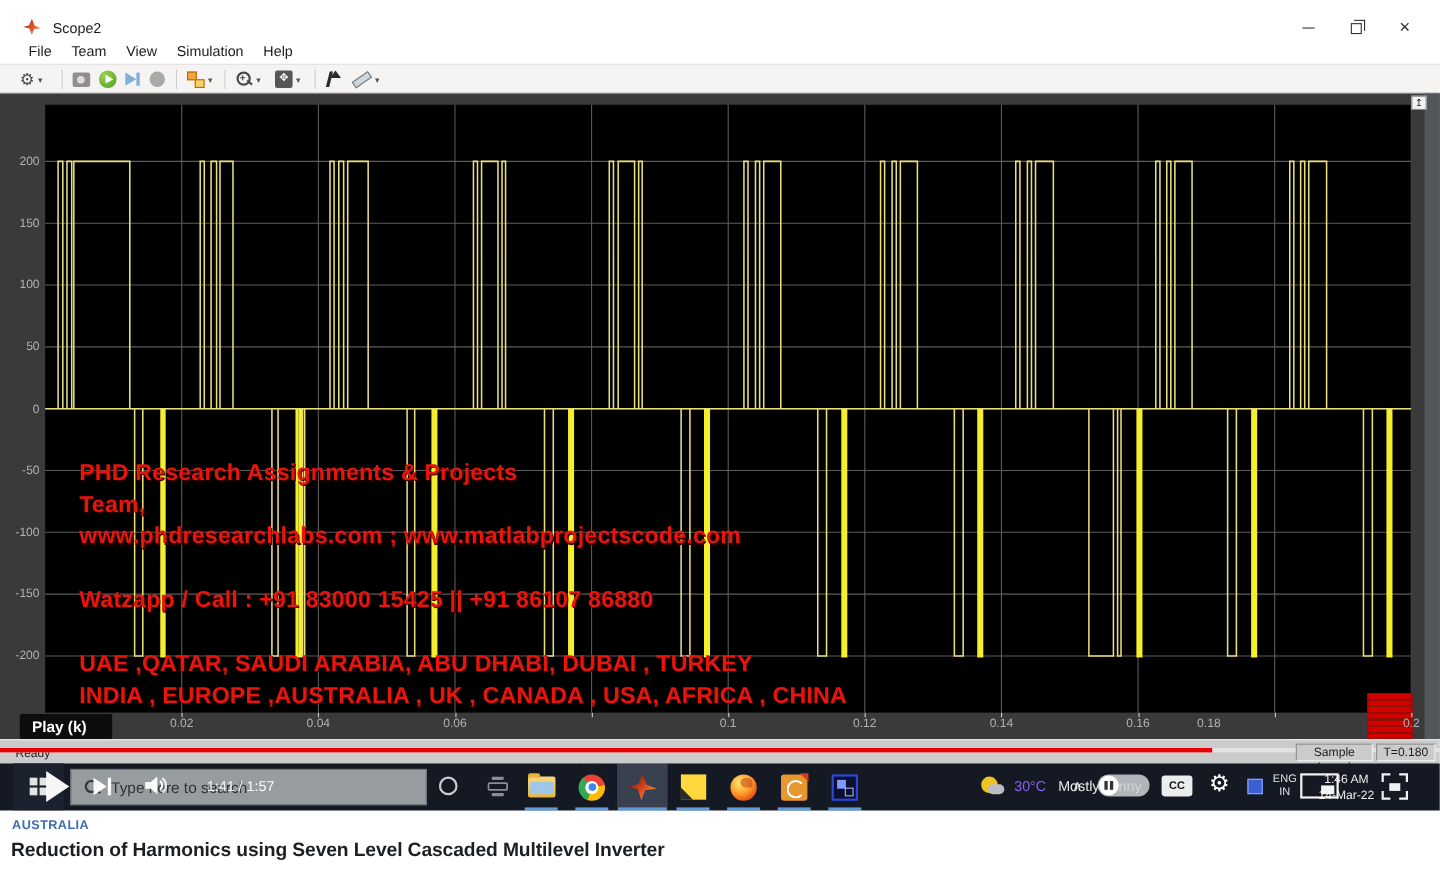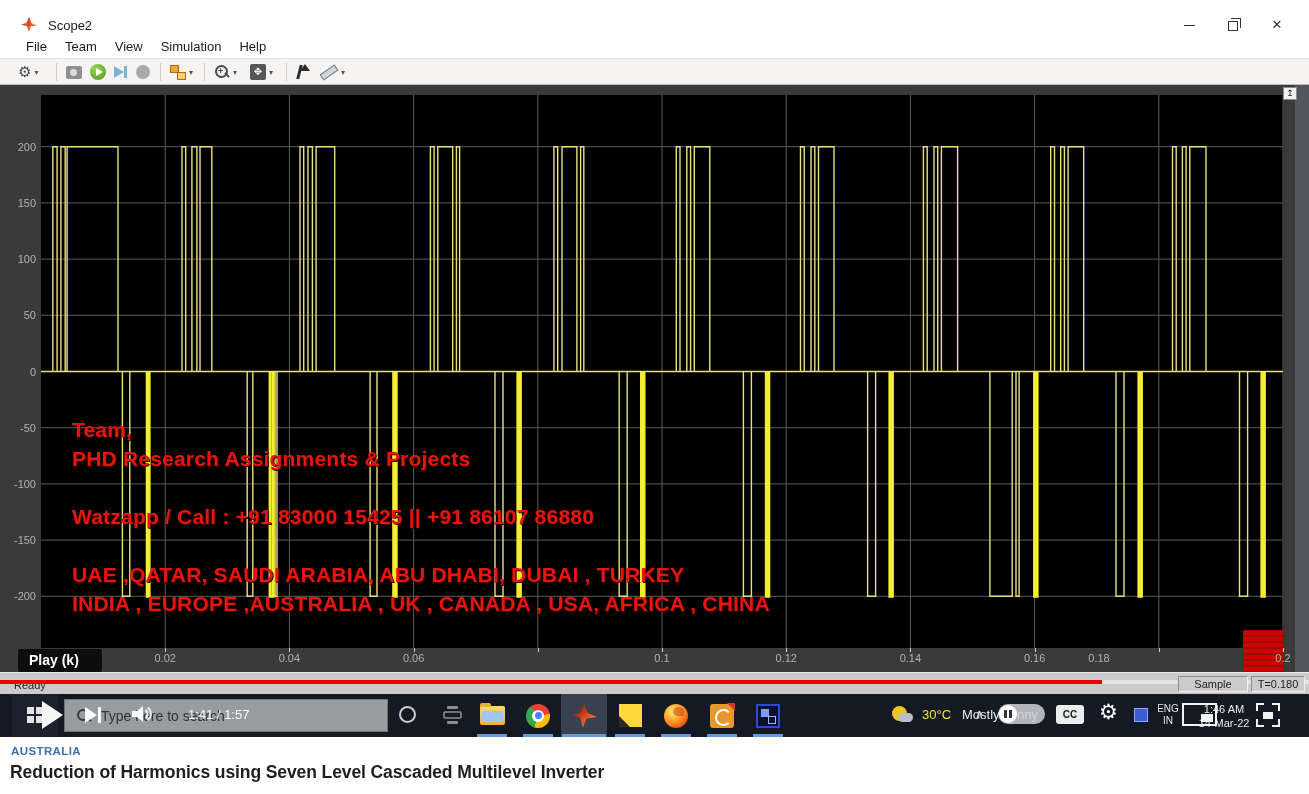--- a/index.html
+++ b/index.html
@@ -123,21 +123,21 @@
   .ic-capp { width:24px; height:24px; background:#e8962e; border-radius:3px; position:relative; }
   .ic-capp::before { content:""; position:absolute; left:5px; top:5px; width:13px; height:13px; border:2.5px solid #fff; border-radius:50%; border-right-color:transparent; }
   .ic-capp::after { content:""; position:absolute; right:-1px; top:-1px; border-top:8px solid #d23b1f; border-left:8px solid transparent; }
   .ic-paint { width:24px; height:24px; background:#0b1030; border:2px solid #2b49d8; position:relative; }
   .ic-paint::before { content:""; position:absolute; left:3px; top:3px; width:8px; height:8px; background:#7f9bff; }
   .ic-paint::after { content:""; position:absolute; right:2px; bottom:2px; width:6px; height:6px; border:1.5px solid #9fb4ff; }
 
   .weather-ic { position:absolute; left:892px; top:11px; width:22px; height:20px; }
   .weather-sun { position:absolute; left:0; top:1px; width:15px; height:15px; border-radius:50%; background:#f0c420; }
   .weather-cloud { position:absolute; left:6px; top:8px; width:15px; height:9px; border-radius:7px; background:#b9bec4; }
-  .weather-temp { position:absolute; left:922px; top:13px; font-size:13px; color:#fde047; }
+  .weather-temp { position:absolute; left:922px; top:13px; font-size:13px; color:#8b5cf6; }
   .weather-desc { position:absolute; left:962px; top:13px; font-size:13px; color:#e9e9e9; }
 
   .chevron-up { position:absolute; left:975px; top:13px; font-size:12px; color:#dfe3e6; }
   .autoplay-toggle { position:absolute; left:998px; top:10px; width:47px; height:20px; border-radius:10px; background:rgba(205,208,211,.85); z-index:9; }
   .toggle-knob { position:absolute; left:1px; top:1px; width:18px; height:18px; border-radius:50%; background:#fff; }
   .toggle-knob::before { content:""; position:absolute; left:5px; top:5px; width:2.5px; height:8px; background:#333; box-shadow:5px 0 0 #333; }
   .cc-badge { position:absolute; left:1056px; top:11px; width:28px; height:19px; background:rgba(255,255,255,.92); border-radius:3px;
     font-size:10px; font-weight:bold; color:#16181b; text-align:center; line-height:19px; z-index:9; }
   .tray-gear { position:absolute; left:1099px; top:6px; font-size:21px; color:#fff; z-index:9; }
   .tray-blue { position:absolute; left:1134px; top:14px; width:14px; height:14px; background:#3b5fd0; border:1px solid #8fa6ff; }
@@ -238,22 +238,23 @@
         <line x1="0" y1="332.6991869918699" x2="1242" y2="332.6991869918699" stroke="#5c5c5c" stroke-width="1"></line>
         <line x1="0" y1="388.8983739837398" x2="1242" y2="388.8983739837398" stroke="#5c5c5c" stroke-width="1"></line>
         <line x1="0" y1="445.0975609756098" x2="1242" y2="445.0975609756098" stroke="#5c5c5c" stroke-width="1"></line>
         <line x1="0" y1="501.2967479674797" x2="1242" y2="501.2967479674797" stroke="#5c5c5c" stroke-width="1"></line>
         <path d="M0,276.5L1242,276.5M11.8,276.5L11.8,51.7L16.1,51.7L16.1,276.5M19.9,276.5L19.9,51.7L24.2,51.7L24.2,276.5M26.1,276.5L26.1,51.7L77.0,51.7L77.0,276.5M81.4,276.5L81.4,501.3L88.8,501.3L88.8,276.5M141.0,276.5L141.0,51.7L144.7,51.7L144.7,276.5M150.9,276.5L150.9,51.7L155.9,51.7L155.9,276.5M159.0,276.5L159.0,51.7L170.8,51.7L170.8,276.5M206.2,276.5L206.2,501.3L211.8,501.3L211.8,276.5M234.1,276.5L234.1,501.3L236.0,501.3L236.0,276.5M259.0,276.5L259.0,51.7L262.7,51.7L262.7,276.5M267.0,276.5L267.0,51.7L271.4,51.7L271.4,276.5M275.1,276.5L275.1,51.7L293.7,51.7L293.7,276.5M329.1,276.5L329.1,501.3L336.0,501.3L336.0,276.5M389.4,276.5L389.4,51.7L393.1,51.7L393.1,276.5M396.8,276.5L396.8,51.7L411.7,51.7L411.7,276.5M415.4,276.5L415.4,51.7L418.6,51.7L418.6,276.5M454.0,276.5L454.0,501.3L462.0,501.3L462.0,276.5M512.9,276.5L512.9,51.7L516.7,51.7L516.7,276.5M521.0,276.5L521.0,51.7L535.9,51.7L535.9,276.5M539.6,276.5L539.6,51.7L542.8,51.7L542.8,276.5M578.2,276.5L578.2,501.3L586.2,501.3L586.2,276.5M635.3,276.5L635.3,51.7L639.0,51.7L639.0,276.5M645.8,276.5L645.8,51.7L649.6,51.7L649.6,276.5M653.3,276.5L653.3,51.7L668.8,51.7L668.8,276.5M702.4,276.5L702.4,501.3L710.4,501.3L710.4,276.5M759.5,276.5L759.5,51.7L763.2,51.7L763.2,276.5M770.0,276.5L770.0,51.7L773.8,51.7L773.8,276.5M777.5,276.5L777.5,51.7L793.0,51.7L793.0,276.5M826.6,276.5L826.6,501.3L834.6,501.3L834.6,276.5M882.4,276.5L882.4,51.7L886.2,51.7L886.2,276.5M893.0,276.5L893.0,51.7L896.7,51.7L896.7,276.5M900.4,276.5L900.4,51.7L916.6,51.7L916.6,276.5M948.9,276.5L948.9,501.3L971.2,501.3L971.2,276.5M975.0,276.5L975.0,501.3L978.1,501.3L978.1,276.5M1009.7,276.5L1009.7,51.7L1013.5,51.7L1013.5,276.5M1019.7,276.5L1019.7,51.7L1023.4,51.7L1023.4,276.5M1027.1,276.5L1027.1,51.7L1042.7,51.7L1042.7,276.5M1075.0,276.5L1075.0,501.3L1083.0,501.3L1083.0,276.5M1131.5,276.5L1131.5,51.7L1135.2,51.7L1135.2,276.5M1141.4,276.5L1141.4,51.7L1145.1,51.7L1145.1,276.5M1148.8,276.5L1148.8,51.7L1165.0,51.7L1165.0,276.5M1198.5,276.5L1198.5,501.3L1206.6,501.3L1206.6,276.5" stroke="#e9e07c" stroke-width="1.4" fill="none"></path>
         <path d="M106.2,276.5L106.2,501.3L108.1,501.3L108.1,276.5M229.1,276.5L229.1,501.3L232.3,501.3L232.3,276.5M352.7,276.5L352.7,501.3L355.2,501.3L355.2,276.5M476.9,276.5L476.9,501.3L479.4,501.3L479.4,276.5M600.5,276.5L600.5,501.3L603.0,501.3L603.0,276.5M725.3,276.5L725.3,501.3L727.8,501.3L727.8,276.5M848.9,276.5L848.9,501.3L851.4,501.3L851.4,276.5M993.6,276.5L993.6,501.3L996.1,501.3L996.1,276.5M1097.9,276.5L1097.9,501.3L1100.4,501.3L1100.4,276.5M1220.9,276.5L1220.9,501.3L1223.4,501.3L1223.4,276.5" stroke="#f4ef2e" stroke-width="3" fill="none"></path>
       </svg>
     <div class="right-edge"></div>
     <div class="goto-block">↥</div>
     <div class="overlay-text" id="overlay-text">
+        <div class="overlay-line">PHD Research Assignments &amp; Projects</div>
         <div class="overlay-line">Team,</div>
-        <div class="overlay-line">PHD Research Assignments &amp; Projects</div>
+        <div class="overlay-line">www.phdresearchlabs.com ; www.matlabprojectscode.com</div>
         <div class="overlay-line gap"></div>
         <div class="overlay-line">Watzapp / Call : +91 83000 15425 || +91 86107 86880</div>
         <div class="overlay-line gap"></div>
         <div class="overlay-line">UAE ,QATAR, SAUDI ARABIA, ABU DHABI, DUBAI , TURKEY</div>
         <div class="overlay-line">INDIA , EUROPE ,AUSTRALIA , UK , CANADA , USA, AFRICA , CHINA</div>
       </div>
     <div class="stamp"></div>
     <div class="play-tooltip">Play (k)</div>
   <div class="ylab" style="top: 55.7033px;">200</div>
       <div class="ylab" style="top: 111.902px;">150</div>

